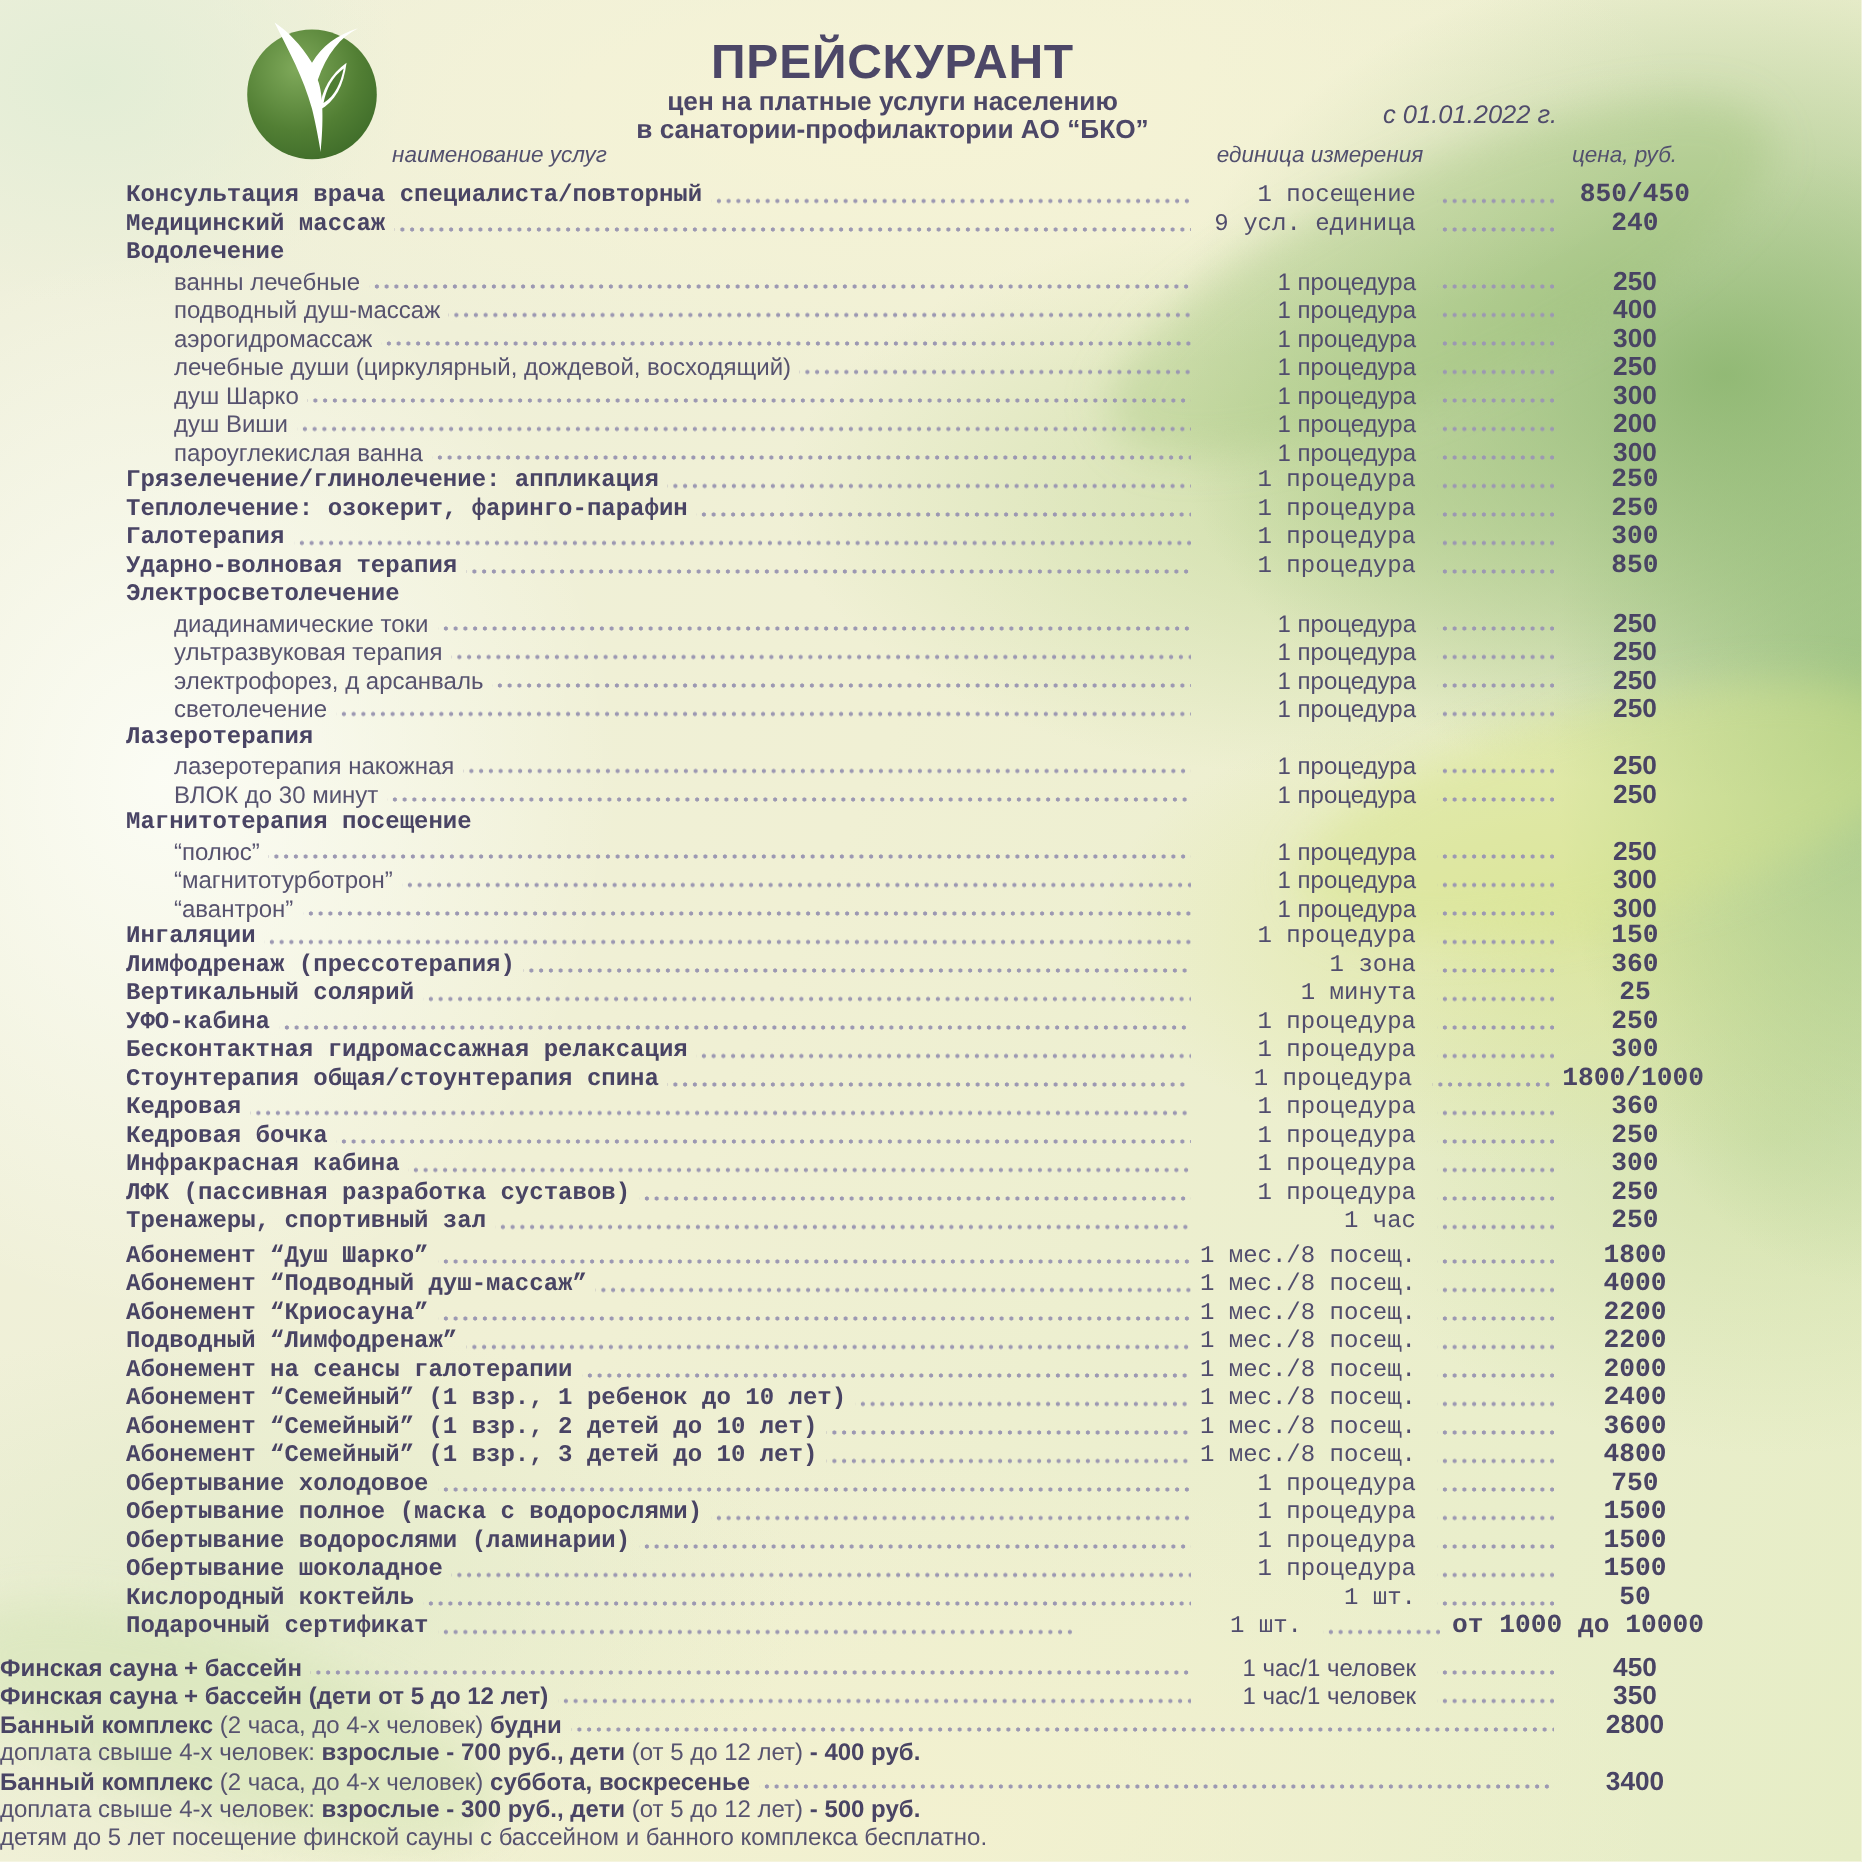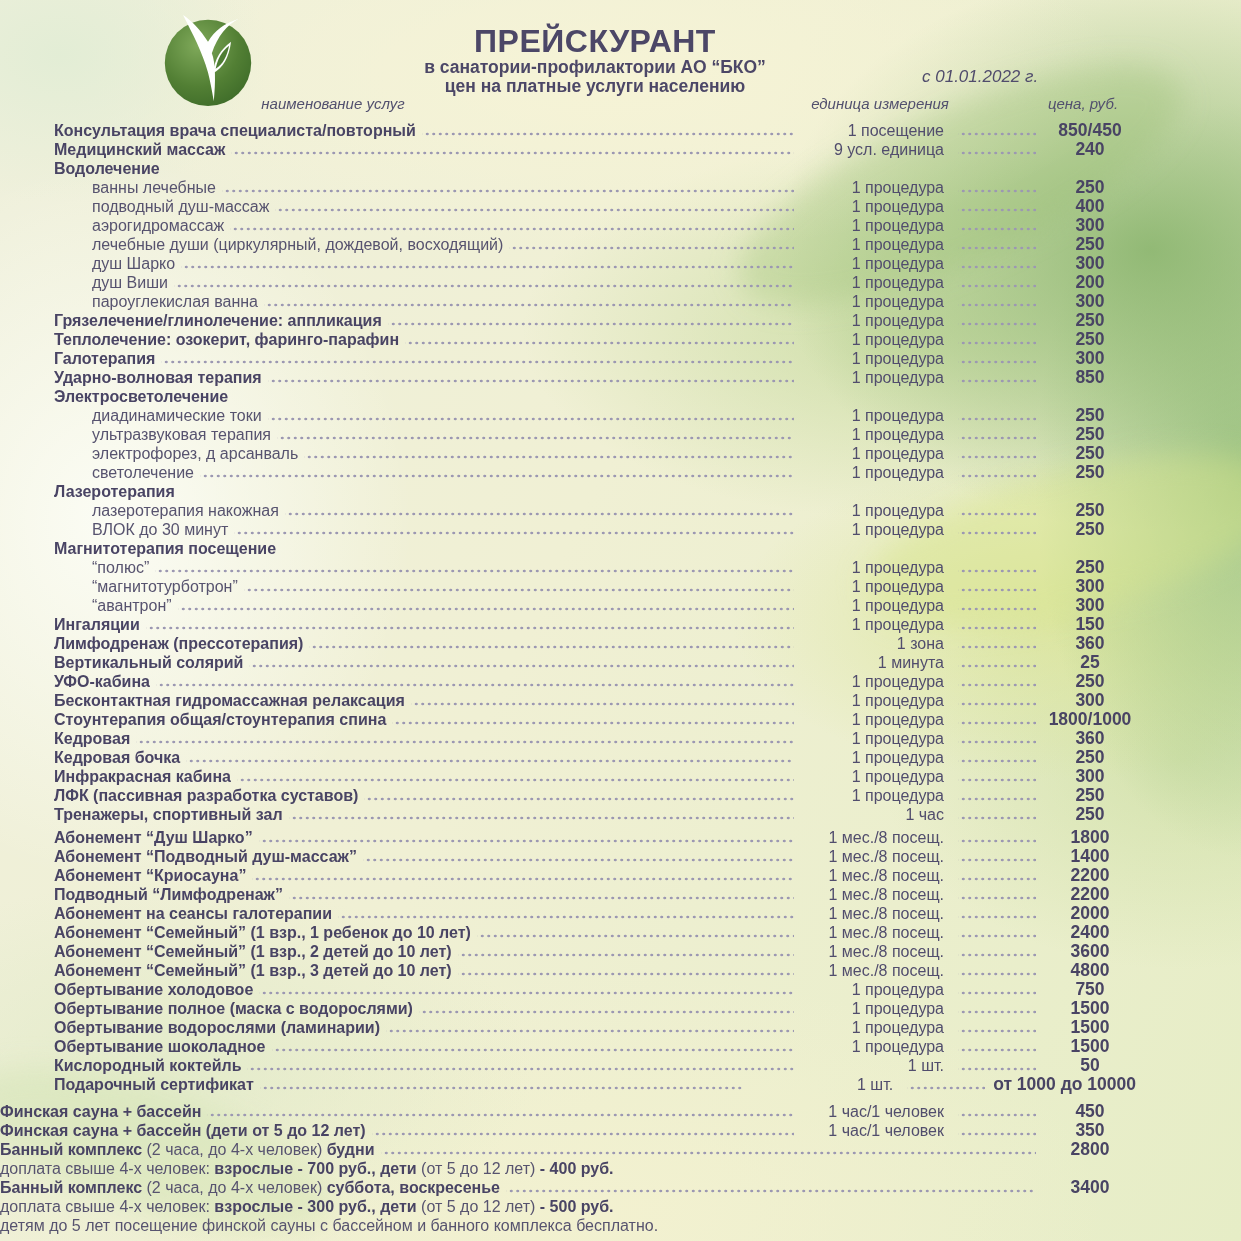--- a/index.html
+++ b/index.html
@@ -42,21 +42,21 @@
   .b{font-weight:bold;color:#494464;}
   .lead{flex:1 1 auto;align-self:stretch;margin-left:6px;
         background-image:radial-gradient(circle,#9c98b2 1.15px,rgba(156,152,178,0) 1.65px);
         background-size:6.5px 6px;background-repeat:repeat-x;background-position:2px 10px;}
   .lead2{flex:0 0 78px;align-self:stretch;margin-left:14px;
         background-image:radial-gradient(circle,#9c98b2 1.15px,rgba(156,152,178,0) 1.65px);
         background-size:6.5px 6px;background-repeat:repeat-x;background-position:2px 10px;}
   .unit{flex:0 0 150px;text-align:right;white-space:nowrap;color:#514d6d;}
   .price{flex:0 0 92px;margin-left:8px;text-align:center;white-space:nowrap;
          font-weight:bold;font-size:17.5px;color:#494464;}
-  .ind0{padding-left:54px;} .ind1{padding-left:92px;} .ind2{}
+  .ind0{padding-left:84px;font-family:Liberation Mono, monospace;} .ind1{padding-left:116px;} .ind2{}
 </style>
 </head>
 <body>
 
 <div class="sheet">
   <div class="leafblob lb1"></div>
   <div class="leafblob lb2"></div>
   <div class="leafblob lb3"></div>
 
   <div class="logo">
@@ -70,22 +70,22 @@
       </defs>
       <circle cx="50" cy="52" r="45" fill="url(#logograd)"></circle>
       <path d="M24 2 C34 22 44 40 50 62 C52 70 54 80 56 92 C58 72 58 52 54 42 C60 24 70 12 82 6 C67 11 57 18 50 30 C42 17 33 8 24 2 Z" fill="#ffffff"></path>
       <path d="M74 30 C63 38 57 48 55 63 C66 57 72 46 74 30 Z" fill="#ffffff"></path>
       <path d="M72 34 C64 40 60 48 58 58 C66 53 70 44 72 34 Z" fill="#4e7d33"></path>
     </svg>
   </div>
 
   <div class="title-block">
     <div class="doc-title">ПРЕЙСКУРАНТ</div>
+    <div class="doc-sub">цен на платные услуги населению</div>
     <div class="doc-sub">в санатории-профилактории АО “БКО”</div>
-    <div class="doc-sub">цен на платные услуги населению</div>
   </div>
   <div class="doc-date">с 01.01.2022 г.</div>
 
   <div class="colhead ch-name">наименование услуг</div>
   <div class="colhead ch-unit">единица измерения</div>
   <div class="colhead ch-price">цена, руб.</div>
 
   <div class="price-table">
       <div class="row ind0">
         <div class="lbl b">Консультация врача специалиста/повторный</div>
@@ -335,21 +335,21 @@
         <div class="lead"></div>
         <div class="unit">1 мес./8 посещ.</div>
         <div class="lead2"></div>
         <div class="price">1800</div>
       </div>
       <div class="row ind0">
         <div class="lbl b">Абонемент “Подводный душ-массаж”</div>
         <div class="lead"></div>
         <div class="unit">1 мес./8 посещ.</div>
         <div class="lead2"></div>
-        <div class="price">1400</div>
+        <div class="price">4000</div>
       </div>
       <div class="row ind0">
         <div class="lbl b">Абонемент “Криосауна”</div>
         <div class="lead"></div>
         <div class="unit">1 мес./8 посещ.</div>
         <div class="lead2"></div>
         <div class="price">2200</div>
       </div>
       <div class="row ind0">
         <div class="lbl b">Подводный “Лимфодренаж”</div>

